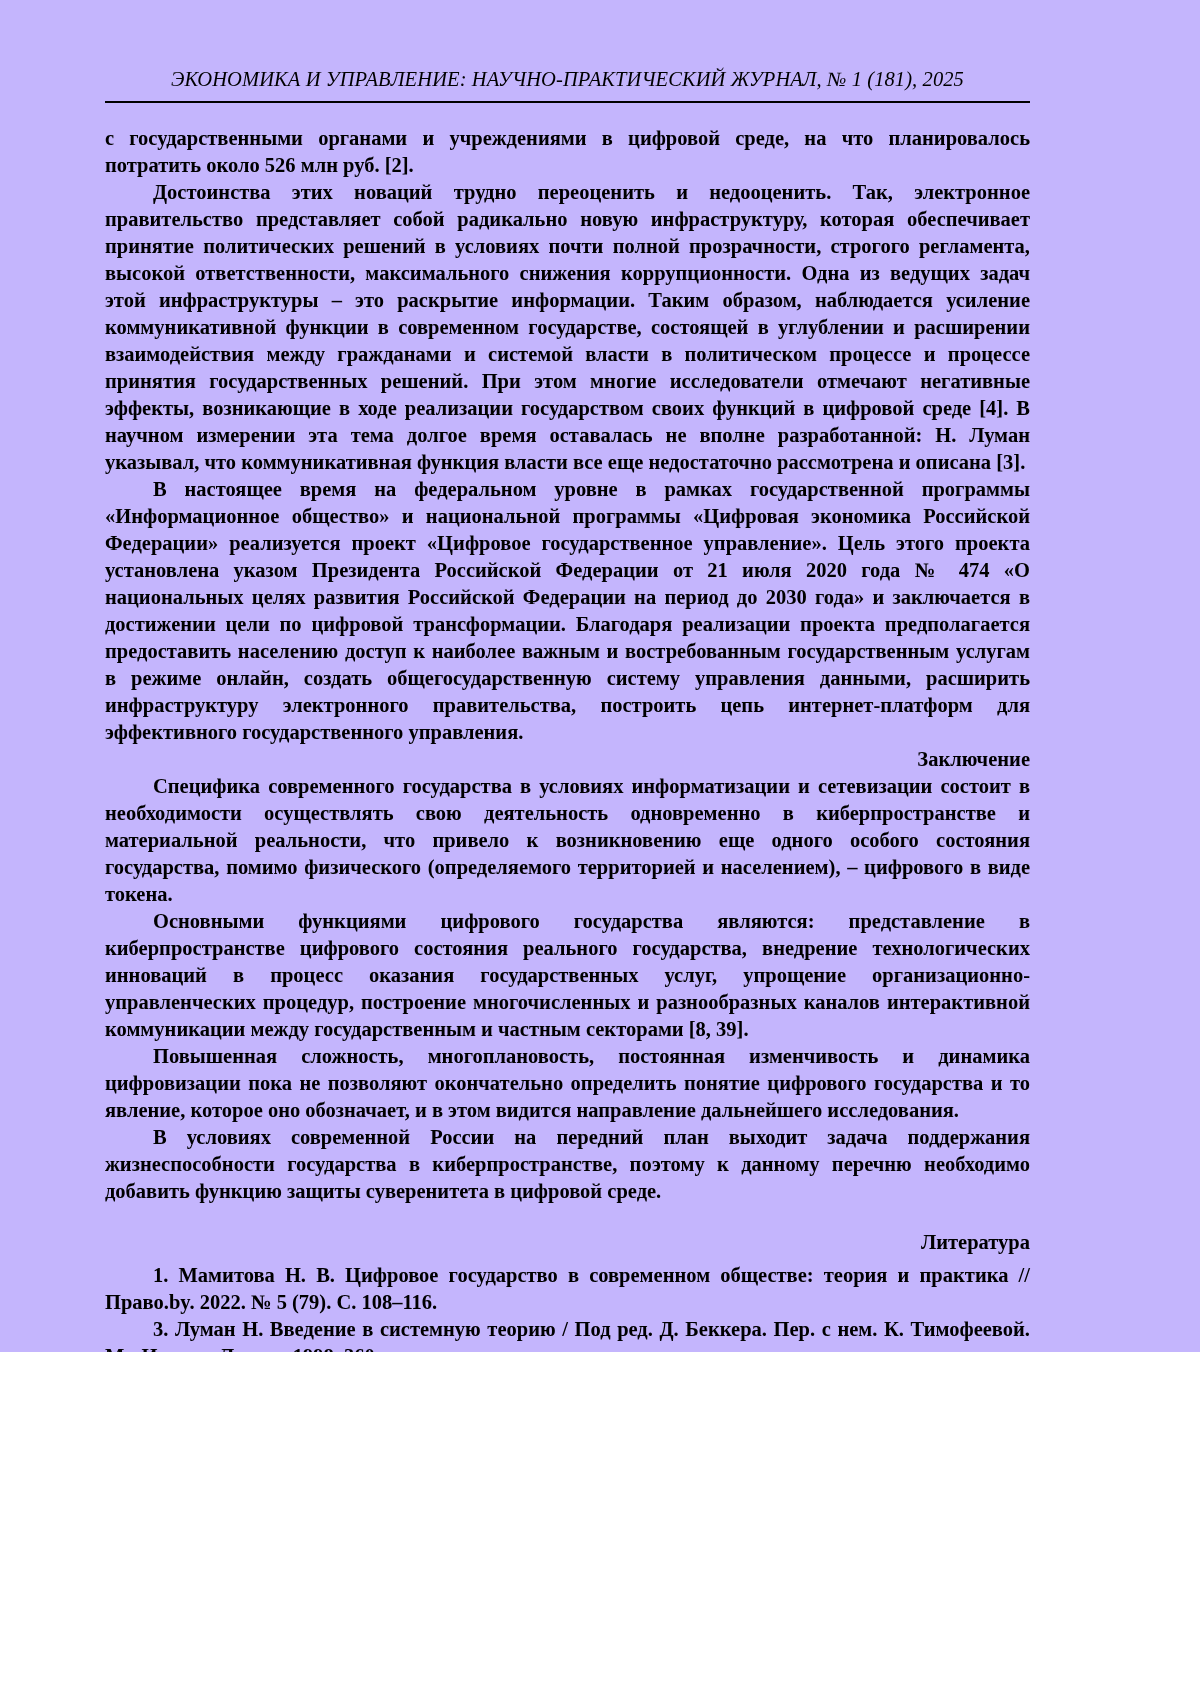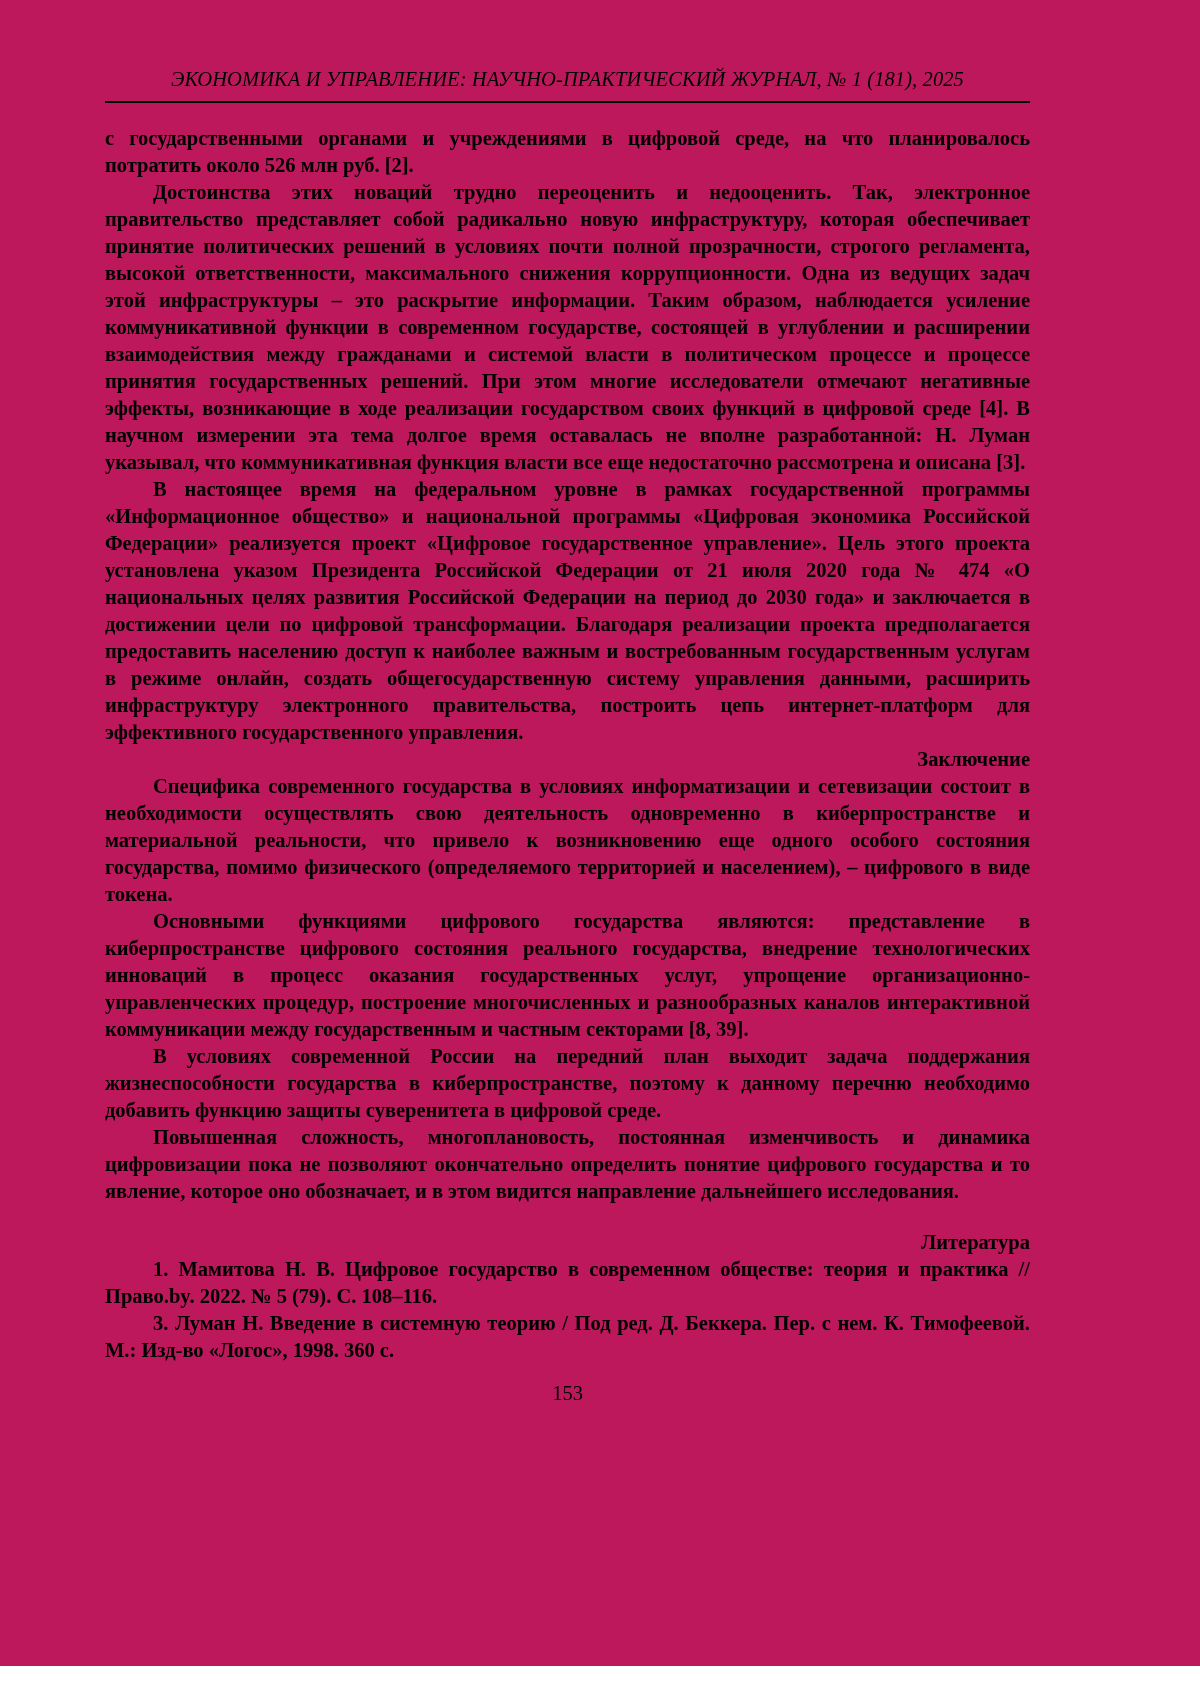--- a/index.html
+++ b/index.html
@@ -3,23 +3,23 @@
   <meta charset="utf-8">
   <style>
     html, body {
       margin: 0;
       padding: 0;
       background: #ffffff;
     }
     .page {
       position: relative;
       width: 1200px;
-      height: 1666px;
+      height: 1352px;
       box-sizing: border-box;
-      background: #be185d;
+      background: #c4b5fd;
       color: #000000;
       font-family: "Liberation Serif", "DejaVu Serif", serif;
       padding: 66px 170px 0 105px; 
       overflow: hidden;
     }
     .running-head {
       border-bottom: 2px solid #000000;
       padding-bottom: 9px;
       margin-bottom: 22px;
     }
@@ -46,20 +46,21 @@
     }
     .section-heading {
       margin: 0;
       font-size: 20.5px;
       line-height: 27px;
       font-weight: bold;
       text-align: right;
     }
     .section-heading.literature {
       margin-top: 24px;
+      margin-bottom: 6px;
     }
     .page-footer {
       margin-top: 16px;
     }
     .page-number {
       font-size: 20.5px;
       line-height: 27px;
       text-align: center;
     }
   </style>
@@ -75,22 +76,22 @@
   <main>
 
     <p class="para no-indent">с государственными органами и учреждениями в цифровой среде, на что планировалось потратить около 526 млн руб. [2].</p>
     <p class="para">Достоинства этих новаций трудно переоценить и недооценить. Так, электронное правительство представляет собой радикально новую инфраструктуру, которая обеспечивает принятие политических решений в условиях почти полной прозрачности, строгого регламента, высокой ответственности, максимального снижения коррупционности. Одна из ведущих задач этой инфраструктуры – это раскрытие информации. Таким образом, наблюдается усиление коммуникативной функции в современном государстве, состоящей в углублении и расширении взаимодействия между гражданами и системой власти в политическом процессе и процессе принятия государственных решений. При этом многие исследователи отмечают негативные эффекты, возникающие в ходе реализации государством своих функций в цифровой среде [4]. В научном измерении эта тема долгое время оставалась не вполне разработанной: Н. Луман указывал, что коммуникативная функция власти все еще недостаточно рассмотрена и описана [3].</p>
     <p class="para">В настоящее время на федеральном уровне в рамках государственной программы «Информационное общество» и национальной программы «Цифровая экономика Российской Федерации» реализуется проект «Цифровое государственное управление». Цель этого проекта установлена указом Президента Российской Федерации от 21 июля 2020 года № 474 «О национальных целях развития Российской Федерации на период до 2030 года» и заключается в достижении цели по цифровой трансформации. Благодаря реализации проекта предполагается предоставить населению доступ к наиболее важным и востребованным государственным услугам в режиме онлайн, создать общегосударственную систему управления данными, расширить инфраструктуру электронного правительства, построить цепь интернет-платформ для эффективного государственного управления.</p>
 
     <h2 class="section-heading">Заключение</h2>
 
     <p class="para">Специфика современного государства в условиях информатизации и сетевизации состоит в необходимости осуществлять свою деятельность одновременно в киберпространстве и материальной реальности, что привело к возникновению еще одного особого состояния государства, помимо физического (определяемого территорией и населением), – цифрового в виде токена.</p>
     <p class="para">Основными функциями цифрового государства являются: представление в киберпространстве цифрового состояния реального государства, внедрение технологических инноваций в процесс оказания государственных услуг, упрощение организационно-управленческих процедур, построение многочисленных и разнообразных каналов интерактивной коммуникации между государственным и частным секторами [8, 39].</p>
+    <p class="para">Повышенная сложность, многоплановость, постоянная изменчивость и динамика цифровизации пока не позволяют окончательно определить понятие цифрового государства и то явление, которое оно обозначает, и в этом видится направление дальнейшего исследования.</p>
     <p class="para">В условиях современной России на передний план выходит задача поддержания жизнеспособности государства в киберпространстве, поэтому к данному перечню необходимо добавить функцию защиты суверенитета в цифровой среде.</p>
-    <p class="para">Повышенная сложность, многоплановость, постоянная изменчивость и динамика цифровизации пока не позволяют окончательно определить понятие цифрового государства и то явление, которое оно обозначает, и в этом видится направление дальнейшего исследования.</p>
 
     <h2 class="section-heading literature">Литература</h2>
 
     <p class="para">1. Мамитова Н. В. Цифровое государство в современном обществе: теория и практика // Право.by. 2022. № 5 (79). С. 108–116.</p>
     <p class="para">3. Луман Н. Введение в системную теорию / Под ред. Д. Беккера. Пер. с нем. К. Тимофеевой. М.: Изд-во «Логос», 1998. 360 с.</p>
 
   </main>
 
   <footer class="page-footer">
     <div class="page-number">153</div>

